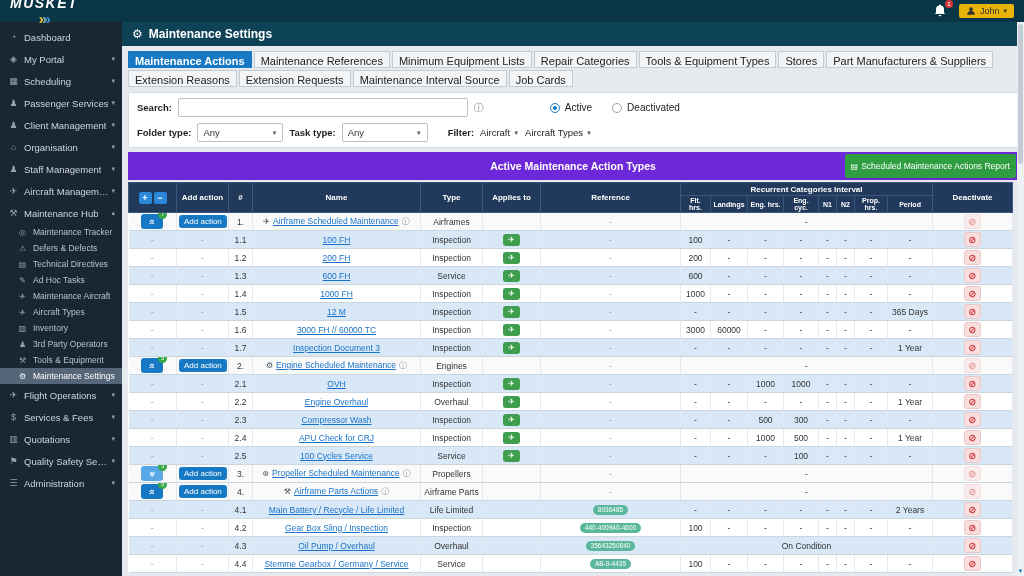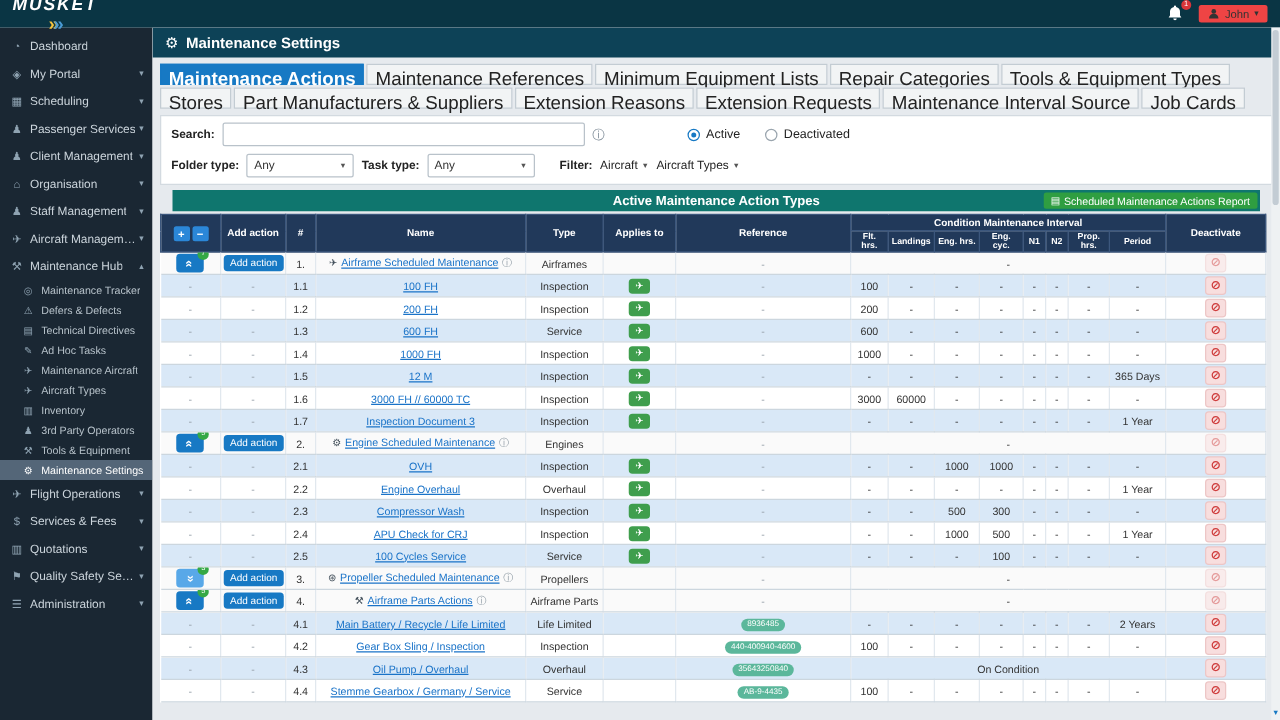--- a/index.html
+++ b/index.html
@@ -7,41 +7,41 @@
 
   
   .topbar { position:absolute; left:0; top:0; width:1024px; height:22px; background:#0a3544; display:flex; align-items:center; justify-content:space-between; padding:0 10px; z-index:10; }
   .logo { color:#fff; font-weight:bold; font-style:italic; font-size:14px; letter-spacing:1.5px; display:flex; align-items:center;flex-direction:column; }
   .logo-chevrons span { display:inline-block; font-weight:bold; font-size:15px; line-height:1; font-style:normal; }
   .logo-chevrons .c1 { color:#f5c33b; margin-left:3px; }
   .logo-chevrons .c2 { color:#4a9bd5; margin-left:-6px; }
   .topbar-right { display:flex; align-items:center; gap:10px; }
   .bell-wrap { position:relative; width:16px; height:16px; cursor:pointer; }
   .nbadge { position:absolute; top:-3px; right:-4px; background:#d9353a; color:#fff; font-size:6px; line-height:8px; min-width:8px; border-radius:4px; text-align:center; padding:0 1px; font-style:normal; }
-  .user-btn { background:#ef4444; border-radius:2px; padding:2px 7px; font-size:9px; color:#333; display:flex; align-items:center; gap:4px; cursor:pointer; }
+  .user-btn { background:#eab308; border-radius:2px; padding:2px 7px; font-size:9px; color:#333; display:flex; align-items:center; gap:4px; cursor:pointer; }
   .user-btn .ucaret { font-size:7px; color:#333; }
 
   
   .sidebar { position:absolute; left:0; top:22px; width:122px; height:554px; background:#1a2733; overflow:hidden; padding-top:4px; }
   .side-item { display:flex; align-items:center; height:22px; padding:0 7px; color:#ccd5dc; font-size:9.5px; cursor:pointer; white-space:nowrap; }
   .side-item .si-icon { width:13px; color:#8fa3b2; font-size:9px; text-align:center; margin-right:4px; flex:0 0 auto; }
   .side-item .si-label { overflow:hidden; text-overflow:ellipsis; }
   .side-item .si-chev { margin-left:auto; font-size:7px; color:#8fa3b2; padding-left:3px; }
   .side-item.sub { height:16px; padding-left:16px; font-size:8.5px; color:#b7c2ca; }
   .side-item.sub .si-icon { font-size:8px; }
   .side-item.active { background:#546678; color:#fff; }
   .side-item.active .si-icon { color:#fff; }
 
   
   .main { position:absolute; left:122px; top:22px; width:902px; height:554px; background:#e6eaee; overflow:hidden; }
   .page-header { height:24px; background:#0d4257; color:#fff; font-size:12px; font-weight:bold; display:flex; align-items:center; gap:6px; padding:0 10px; }
   .page-header .gear { font-size:12px; font-weight:normal; }
 
   .tabs { display:flex; flex-wrap:wrap; gap:2px; padding:5px 6px 2px; }
-  .tab { background:#f2f4f5; border:1px solid #c3ccd3; color:#222; font-size:15px; padding:3px 6px; height:17px; cursor:pointer; white-space:nowrap; }
+  .tab { background:#f2f4f5; border:1px solid #c3ccd3; color:#222; font-size:11px; padding:3px 6px; height:17px; cursor:pointer; white-space:nowrap; }
   .tab.active { background:#1779c4; border-color:#1779c4; color:#fff; font-weight:bold; }
 
   .panel { margin:3px 6px 0; background:#fff; border:1px solid #d3dae0; padding:5px 8px; }
   .prow { display:flex; align-items:center; gap:6px; }
   .prow + .prow { margin-top:6px; }
   .lbl { font-weight:bold; font-size:9.5px; color:#222; white-space:nowrap; }
   .search-input { width:290px; height:19px; border:1px solid #b9c2ca; border-radius:2px; font-size:10px; padding:0 5px; font-family:inherit; }
   .info-glyph { color:#7a8894; font-size:10px; }
   .radio-group { display:flex; align-items:center; gap:5px; margin-left:60px; }
   .radio { width:10px; height:10px; border-radius:50%; border:1px solid #9aa5ae; display:inline-block; position:relative; background:#fff; cursor:pointer; flex:0 0 auto; }
@@ -49,21 +49,21 @@
   .radio.checked::after { content:''; position:absolute; left:2px; top:2px; width:4px; height:4px; border-radius:50%; background:#1779c4; }
   .radio-label { font-size:10px; color:#222; }
   .rgap { width:10px; }
   .right-btns { margin-left:auto; display:flex; gap:4px; }
   .btn-blue { background:#1779c4; color:#fff; border-radius:3px; font-size:8.5px; padding:3px 7px; cursor:pointer; display:flex; align-items:center; gap:3px; white-space:nowrap; }
   .btn-blue .bcaret { font-size:6px; }
   .sel { width:86px; height:19px; border:1px solid #b9c2ca; border-radius:2px; background:#fff; font-size:9.5px; display:flex; align-items:center; justify-content:space-between; padding:0 5px; color:#333; cursor:pointer; }
   .sel .caret, .fdrop .caret { font-size:6px; color:#555; }
   .fdrop { font-size:9.5px; color:#222; display:flex; align-items:center; gap:3px; cursor:pointer; white-space:nowrap; }
 
-  .banner { margin:4px 16px 0; height:17px; background:#0f766e; position:relative; display:flex; align-items:center; justify-content:center; color:#fff; font-weight:bold; font-size:10.5px; }
+  .banner { margin:4px 6px 0; height:28px; background:#6d28d9; position:relative; display:flex; align-items:center; justify-content:center; color:#fff; font-weight:bold; font-size:10.5px; }
   .report-btn { position:absolute; right:2px; top:2px; bottom:2px; background:#2f9e41; color:#fff; font-size:8.5px; font-weight:normal; display:flex; align-items:center; gap:3px; padding:0 6px; border-radius:2px; cursor:pointer; }
   .report-btn .doc { font-size:8px; }
 
   .grid { margin:2px 6px 0; width:884px; border-collapse:collapse; table-layout:fixed; background:#fff; }
   .grid thead th { background:#21395a; color:#fff; font-size:8px; font-weight:bold; border:1px solid #3c577d; padding:1px 2px; height:13px; text-align:center; }
   .grid thead th.th-sub { font-size:7px; }
   .grid tbody td { border-right:1px solid #e1e8ee; border-bottom:1px solid #ccd6de; font-size:8.5px; text-align:center; padding:1px 2px; height:17px; color:#333; overflow:hidden; white-space:nowrap; }
   tr.blue { background:#d9e8f7; }
   tr.white { background:#fff; }
   tr.folder { background:#fafafa; }
@@ -316,21 +316,21 @@
     </colgroup>
     <thead>
       <tr>
         <th rowspan="2"><span class="pm">+</span><span class="pm">−</span></th>
         <th rowspan="2">Add action</th>
         <th rowspan="2">#</th>
         <th rowspan="2">Name</th>
         <th rowspan="2">Type</th>
         <th rowspan="2">Applies to</th>
         <th rowspan="2">Reference</th>
-        <th colspan="8">Condition Maintenance Interval</th>
+        <th colspan="8">Recurrent Categories Interval</th>
         <th rowspan="2">Deactivate</th>
       </tr>
       <tr>
           <th class="th-sub">Flt. hrs.</th>
           <th class="th-sub">Landings</th>
           <th class="th-sub">Eng. hrs.</th>
           <th class="th-sub">Eng. cyc.</th>
           <th class="th-sub">N1</th>
           <th class="th-sub">N2</th>
           <th class="th-sub">Prop. hrs.</th>

